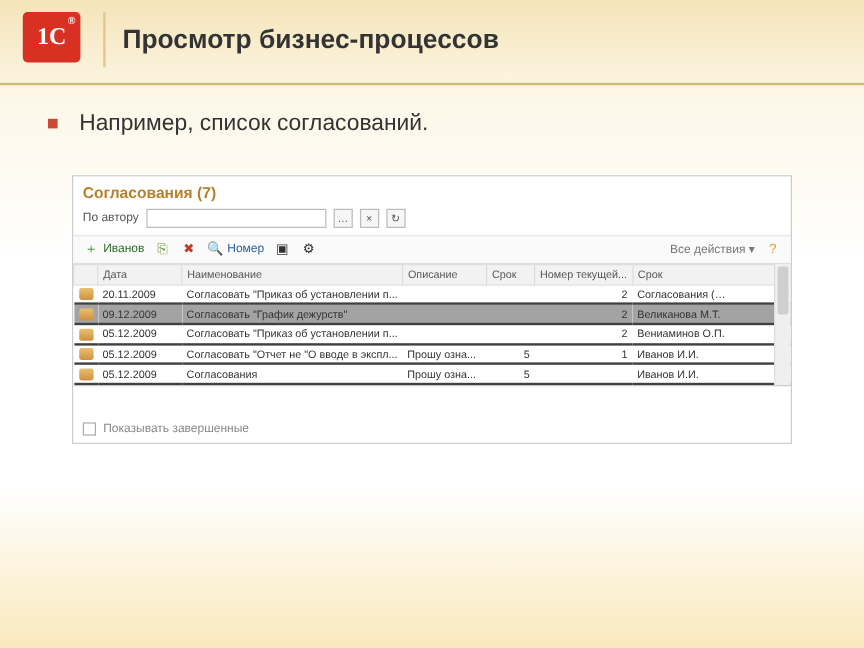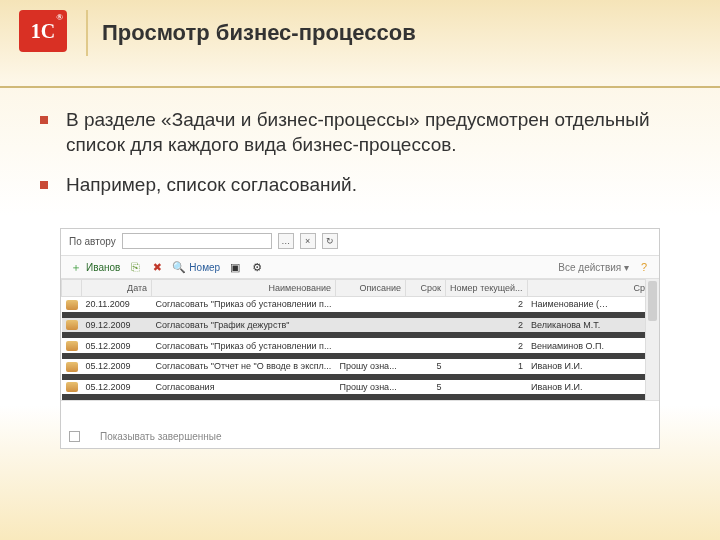--- a/index.html
+++ b/index.html
@@ -6,21 +6,21 @@
   body {
     width: 720px; height: 540px;
     font-family: Arial, sans-serif;
     background: linear-gradient(180deg, #f5e4b8 0%, #fdf7e8 15%, #ffffff 40%, #ffffff 75%, #f9e9bd 100%);
     position: relative;
     overflow: hidden;
   }
   .header {
     display: flex;
     align-items: center;
-    padding: 10px 0 30px 0;
+    padding: 10px 0 13px 0;
     border-bottom: 2px solid #d0b978;
     margin-bottom: 6px;
   }
   .logo {
     width: 86px; text-align: center;
     font-family: Georgia, serif;
   }
   .logo-box {
     width: 48px; height: 42px;
     background: #d93024;
@@ -89,43 +89,43 @@
   .ss-btn.gray { color: #777; }
   .ss-icon {
     width: 14px; height: 14px;
     display: inline-flex; align-items: center; justify-content: center;
     font-size: 11px;
   }
   .ss-table { width: 100%; border-collapse: collapse; }
   .ss-table th {
     background: #f2f2f2;
     font-weight: normal; color: #555;
-    font-size: 9px; text-align: right;
+    font-size: 9px; text-align: left;
     padding: 3px 4px;
     border: 1px solid #ddd;
     white-space: nowrap;
   }
   .ss-table td {
     padding: 2px 4px;
-    border-bottom: 6px solid #404040;
+    border-bottom: 2px solid #404040;
     font-size: 9px;
     white-space: nowrap;
     overflow: hidden;
   }
-  .ss-table tr.selected td { background: #e5e5e5; }
+  .ss-table tr.selected td { background: #a3a3a3; }
   .row-icon {
     display: inline-block; width: 12px; height: 10px;
     background: linear-gradient(#e8c070,#d09040);
     border-radius: 2px;
     vertical-align: middle;
   }
   .ss-footer {
     padding: 30px 8px 6px 8px;
     border-top: 1px solid #e0e0e0;
-    display: flex; align-items: center; gap: 20px;
+    display: flex; align-items: center; gap: 6px;
     color: #888;
   }
   .ss-check { width: 11px; height: 11px; border: 1px solid #aaa; }
   .scroll-v {
     position: absolute; right: 0; top: 0; bottom: 0; width: 14px;
     background: #efefef; border-left: 1px solid #ddd;
   }
   .scroll-v .thumb {
     position: absolute; left: 2px; right: 2px; top: 2px; height: 40px;
     background: #cfcfcf; border-radius: 2px;
@@ -139,29 +139,26 @@
   <div class="logo">
     <div class="logo-box">1С</div>
   </div>
   <div class="vline"></div>
   <div class="title">Просмотр бизнес-процессов</div>
 </div>
 
 <div class="bullets">
   <div class="bullet">
     <div class="bullet-mark"></div>
-    <div class="bullet-text">В разделе «Задачи и бизнес-процессы» предусмотрен отдельный список для каждого вида бизнес-процессов.</div>
-  </div>
-  <div class="bullet">
-    <div class="bullet-mark"></div>
     <div class="bullet-text">Например, список согласований.</div>
   </div>
 </div>
 
 <div class="screenshot">
+  <div class="ss-title">Согласования (7)</div>
 
   <div class="ss-filter">
     <span class="ss-filter-label">По автору</span>
     <div class="ss-filter-input"></div>
     <div class="ss-mini-btn">…</div>
     <div class="ss-mini-btn">×</div>
     <div class="ss-mini-btn">↻</div>
   </div>
 
   <div class="ss-toolbar">
@@ -201,21 +198,21 @@
         </tr>
       </thead>
       <tbody id="tbody">
           <tr>
             <td><span class="row-icon"></span></td>
             <td>20.11.2009</td>
             <td>Согласовать "Приказ об установлении п...</td>
             <td></td>
             <td style="text-align:right"></td>
             <td style="text-align:right">2</td>
-            <td>Наименование (…</td>
+            <td>Согласования (…</td>
           </tr>
           <tr class="selected">
             <td><span class="row-icon"></span></td>
             <td>09.12.2009</td>
             <td>Согласовать "График дежурств"</td>
             <td></td>
             <td style="text-align:right"></td>
             <td style="text-align:right">2</td>
             <td>Великанова М.Т.</td>
           </tr>

